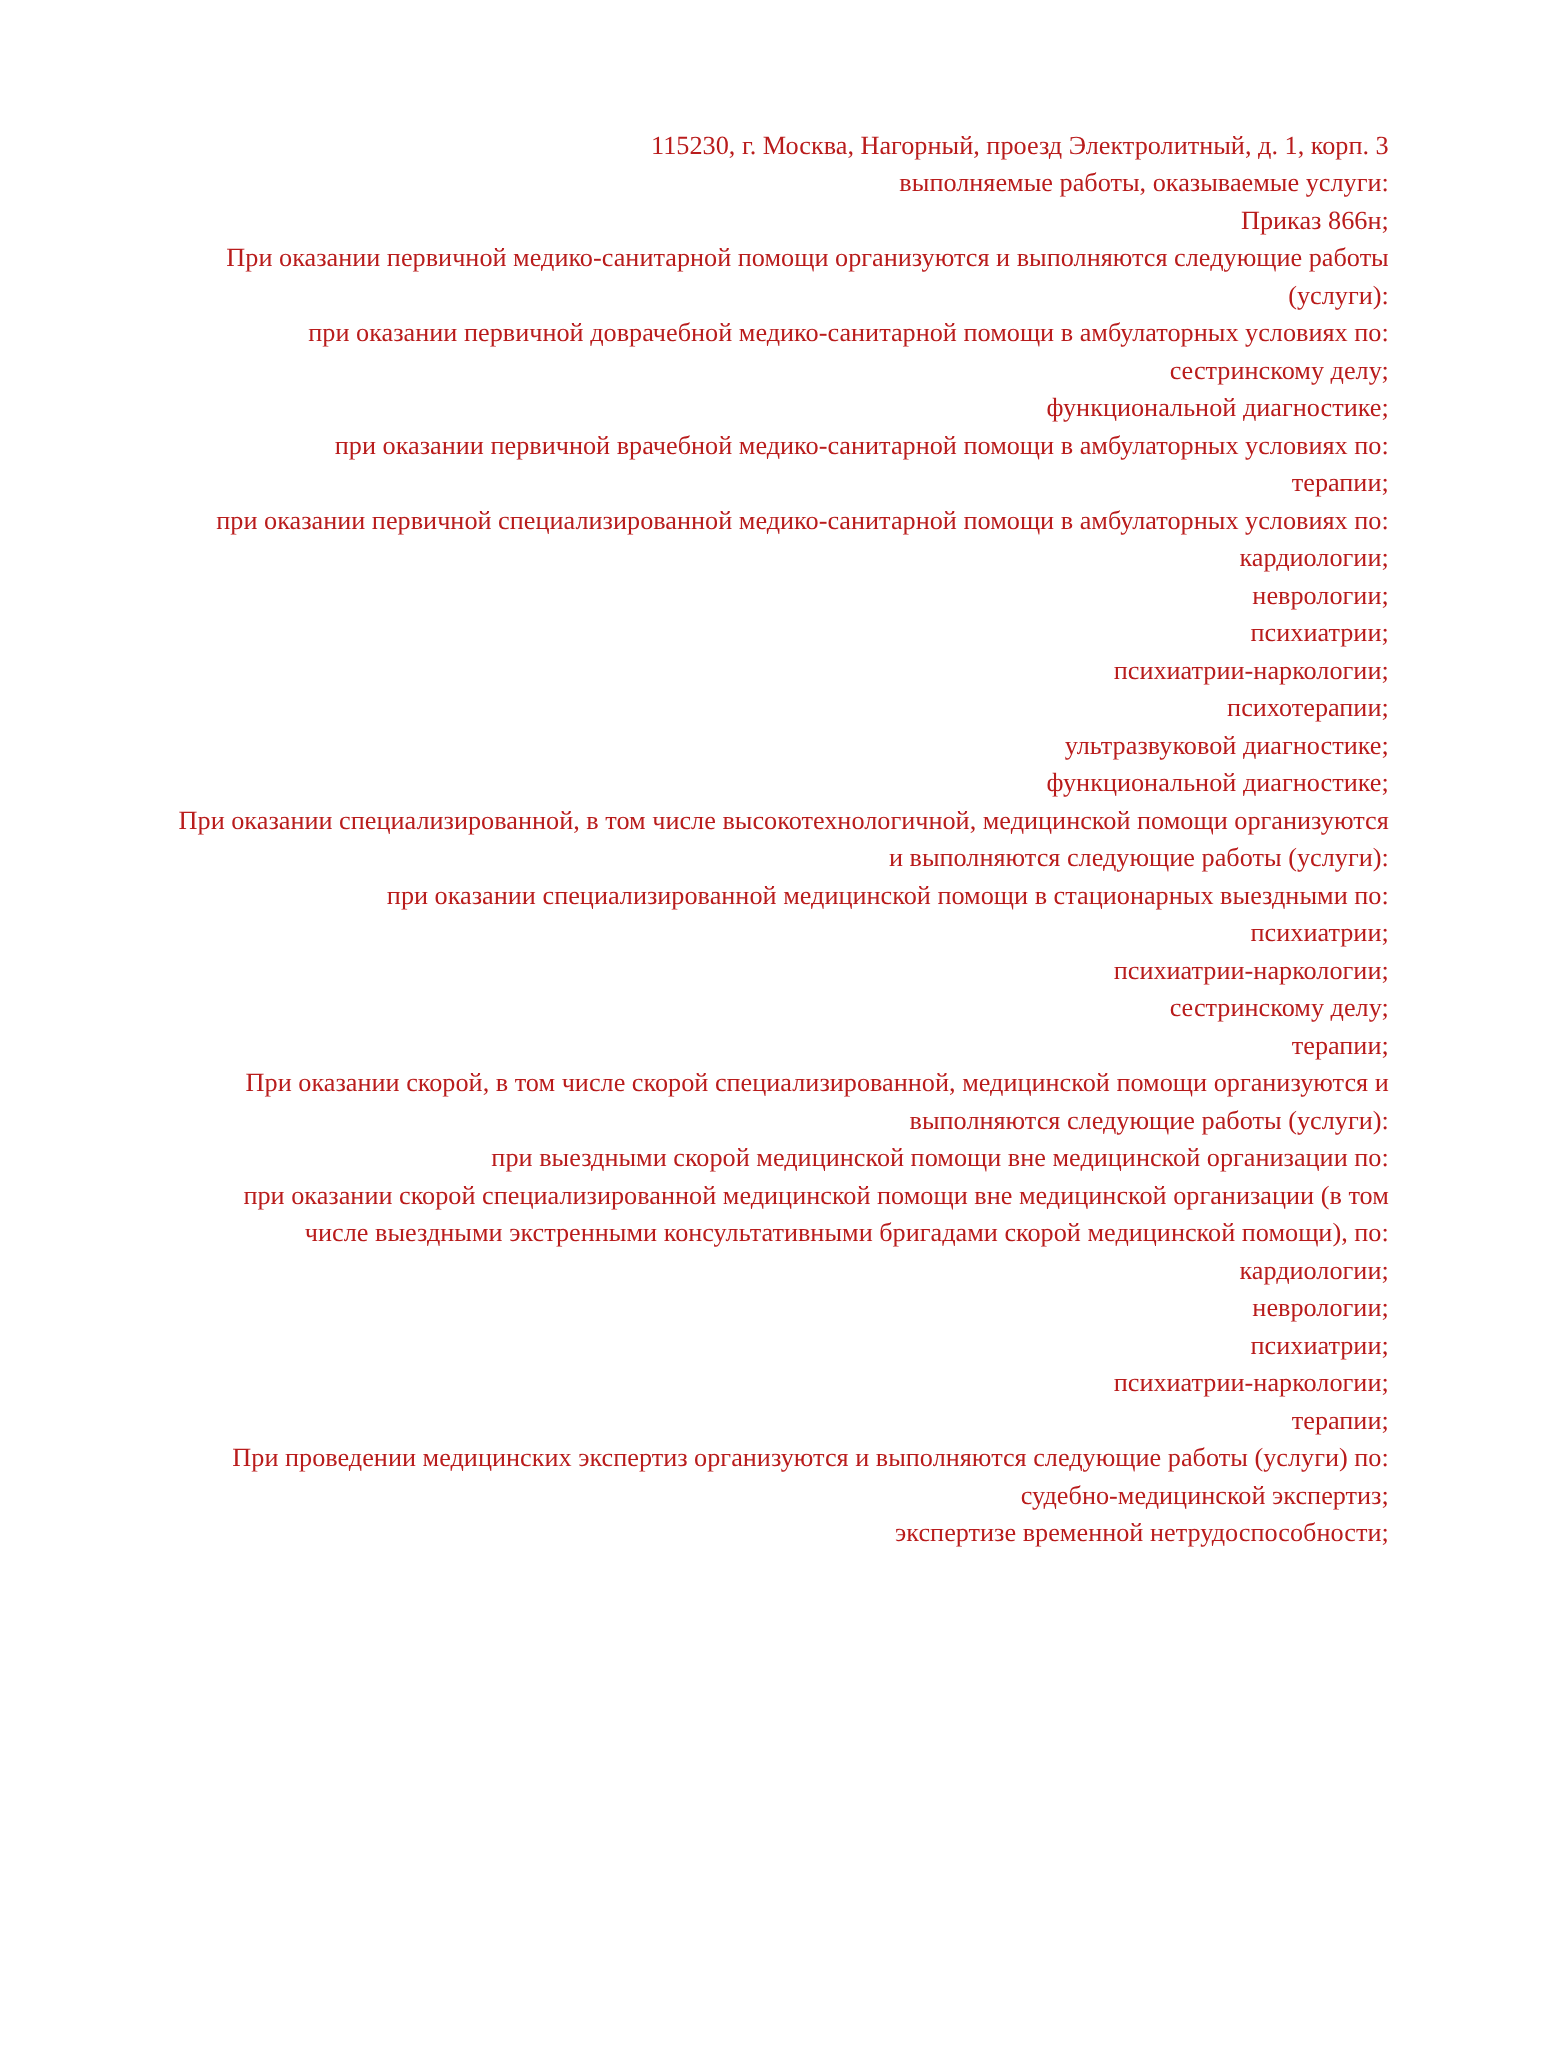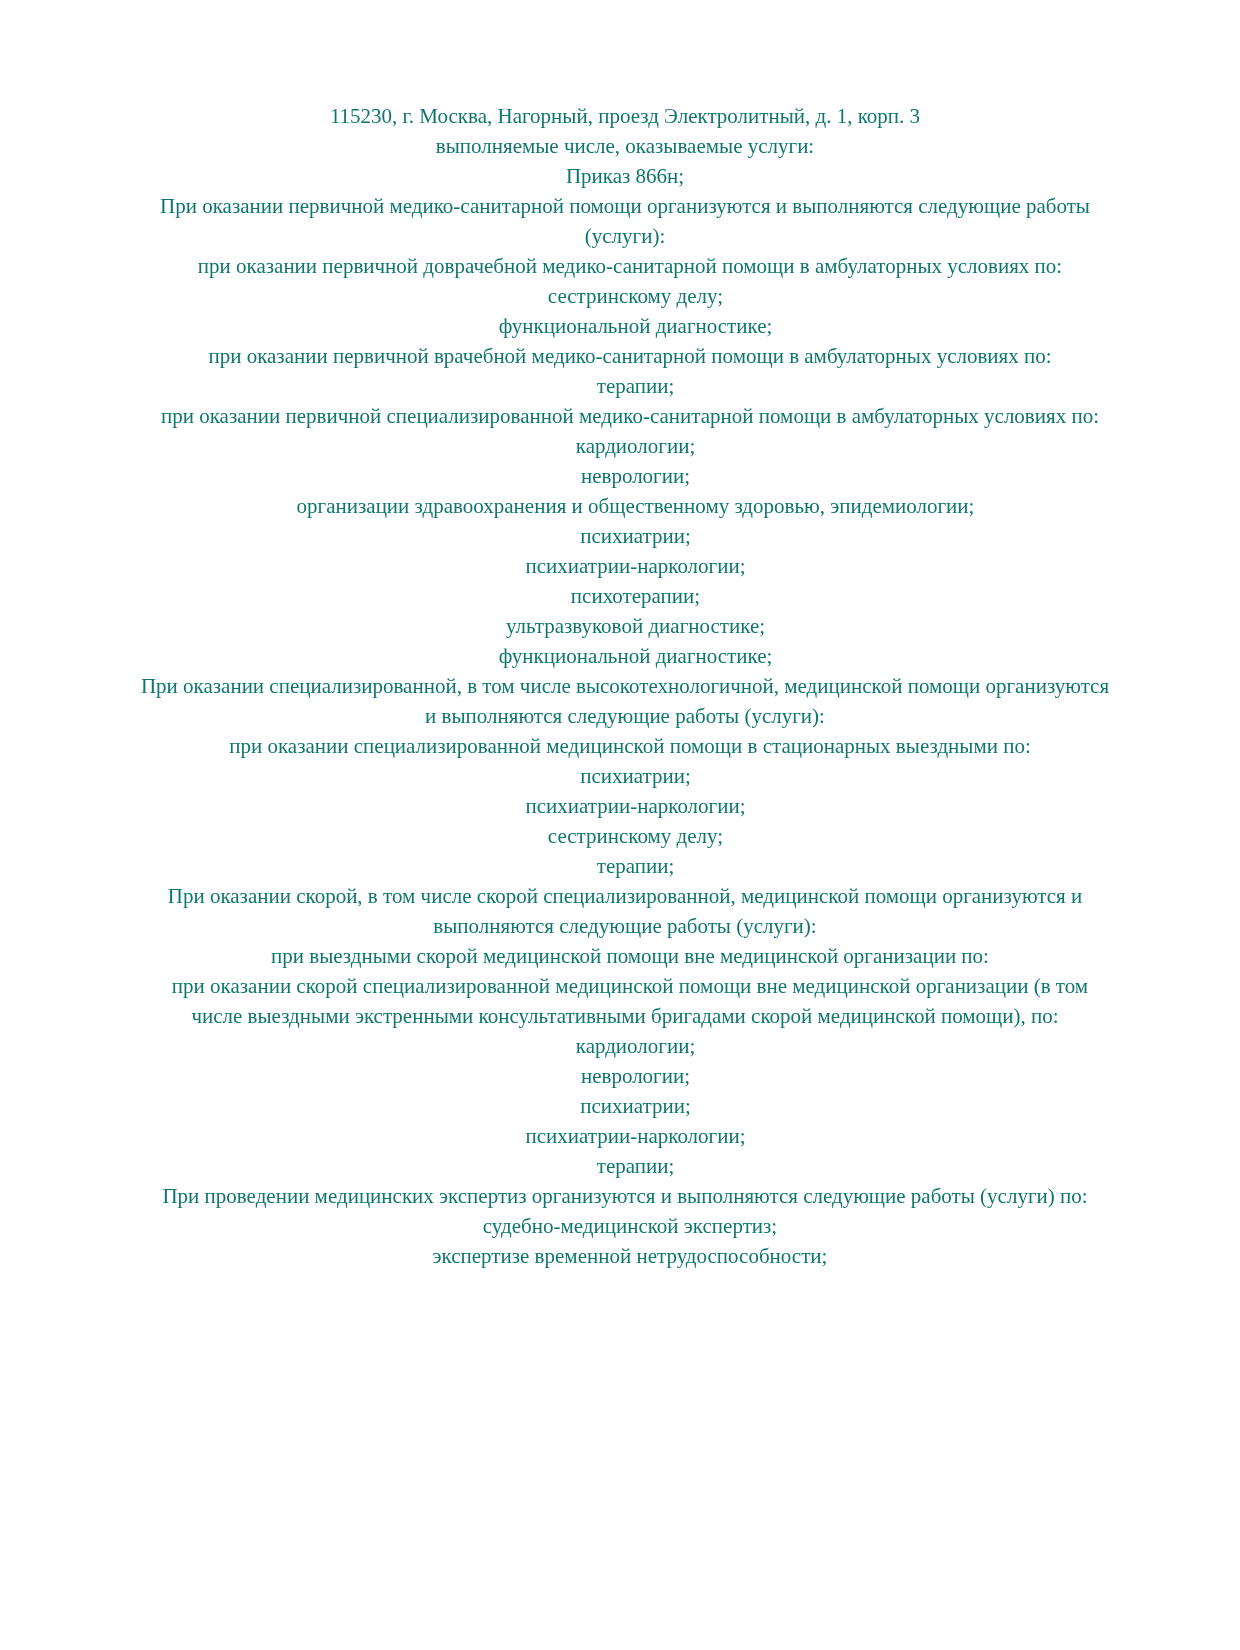--- a/index.html
+++ b/index.html
@@ -21,50 +21,49 @@
     height: 1650px;
     background: #ffffff;
   }
   .doc {
     position: absolute;
     left: 139px;
     top: 101px;
     width: 972px;
     font-size: 21px;
     line-height: 30px;
-    color: #0f766e;
-    text-align: center;
+    color: #b91c1c;
+    text-align: right;
   }
   .doc p {
     margin: 0;
     padding: 0;
     white-space: normal;
   }
   .indent-0 { text-indent: 0px; }
   .indent-1 { text-indent: 10px; }
   .indent-2 { text-indent: 21px; }
 </style>
 </head>
 <body>
 
 <div class="page">
   <div class="doc">
       <p class="indent-0">115230, г. Москва, Нагорный, проезд Электролитный, д. 1, корп. 3</p>
-      <p class="indent-0">выполняемые числе, оказываемые услуги:</p>
+      <p class="indent-0">выполняемые работы, оказываемые услуги:</p>
       <p class="indent-0">Приказ 866н;</p>
       <p class="indent-0">При оказании первичной медико-санитарной помощи организуются и выполняются следующие работы (услуги):</p>
       <p class="indent-1">при оказании первичной доврачебной медико-санитарной помощи в амбулаторных условиях по:</p>
       <p class="indent-2">сестринскому делу;</p>
       <p class="indent-2">функциональной диагностике;</p>
       <p class="indent-1">при оказании первичной врачебной медико-санитарной помощи в амбулаторных условиях по:</p>
       <p class="indent-2">терапии;</p>
       <p class="indent-1">при оказании первичной специализированной медико-санитарной помощи в амбулаторных условиях по:</p>
       <p class="indent-2">кардиологии;</p>
       <p class="indent-2">неврологии;</p>
-      <p class="indent-2">организации здравоохранения и общественному здоровью, эпидемиологии;</p>
       <p class="indent-2">психиатрии;</p>
       <p class="indent-2">психиатрии-наркологии;</p>
       <p class="indent-2">психотерапии;</p>
       <p class="indent-2">ультразвуковой диагностике;</p>
       <p class="indent-2">функциональной диагностике;</p>
       <p class="indent-0">При оказании специализированной, в том числе высокотехнологичной, медицинской помощи организуются и выполняются следующие работы (услуги):</p>
       <p class="indent-1">при оказании специализированной медицинской помощи в стационарных выездными по:</p>
       <p class="indent-2">психиатрии;</p>
       <p class="indent-2">психиатрии-наркологии;</p>
       <p class="indent-2">сестринскому делу;</p>

